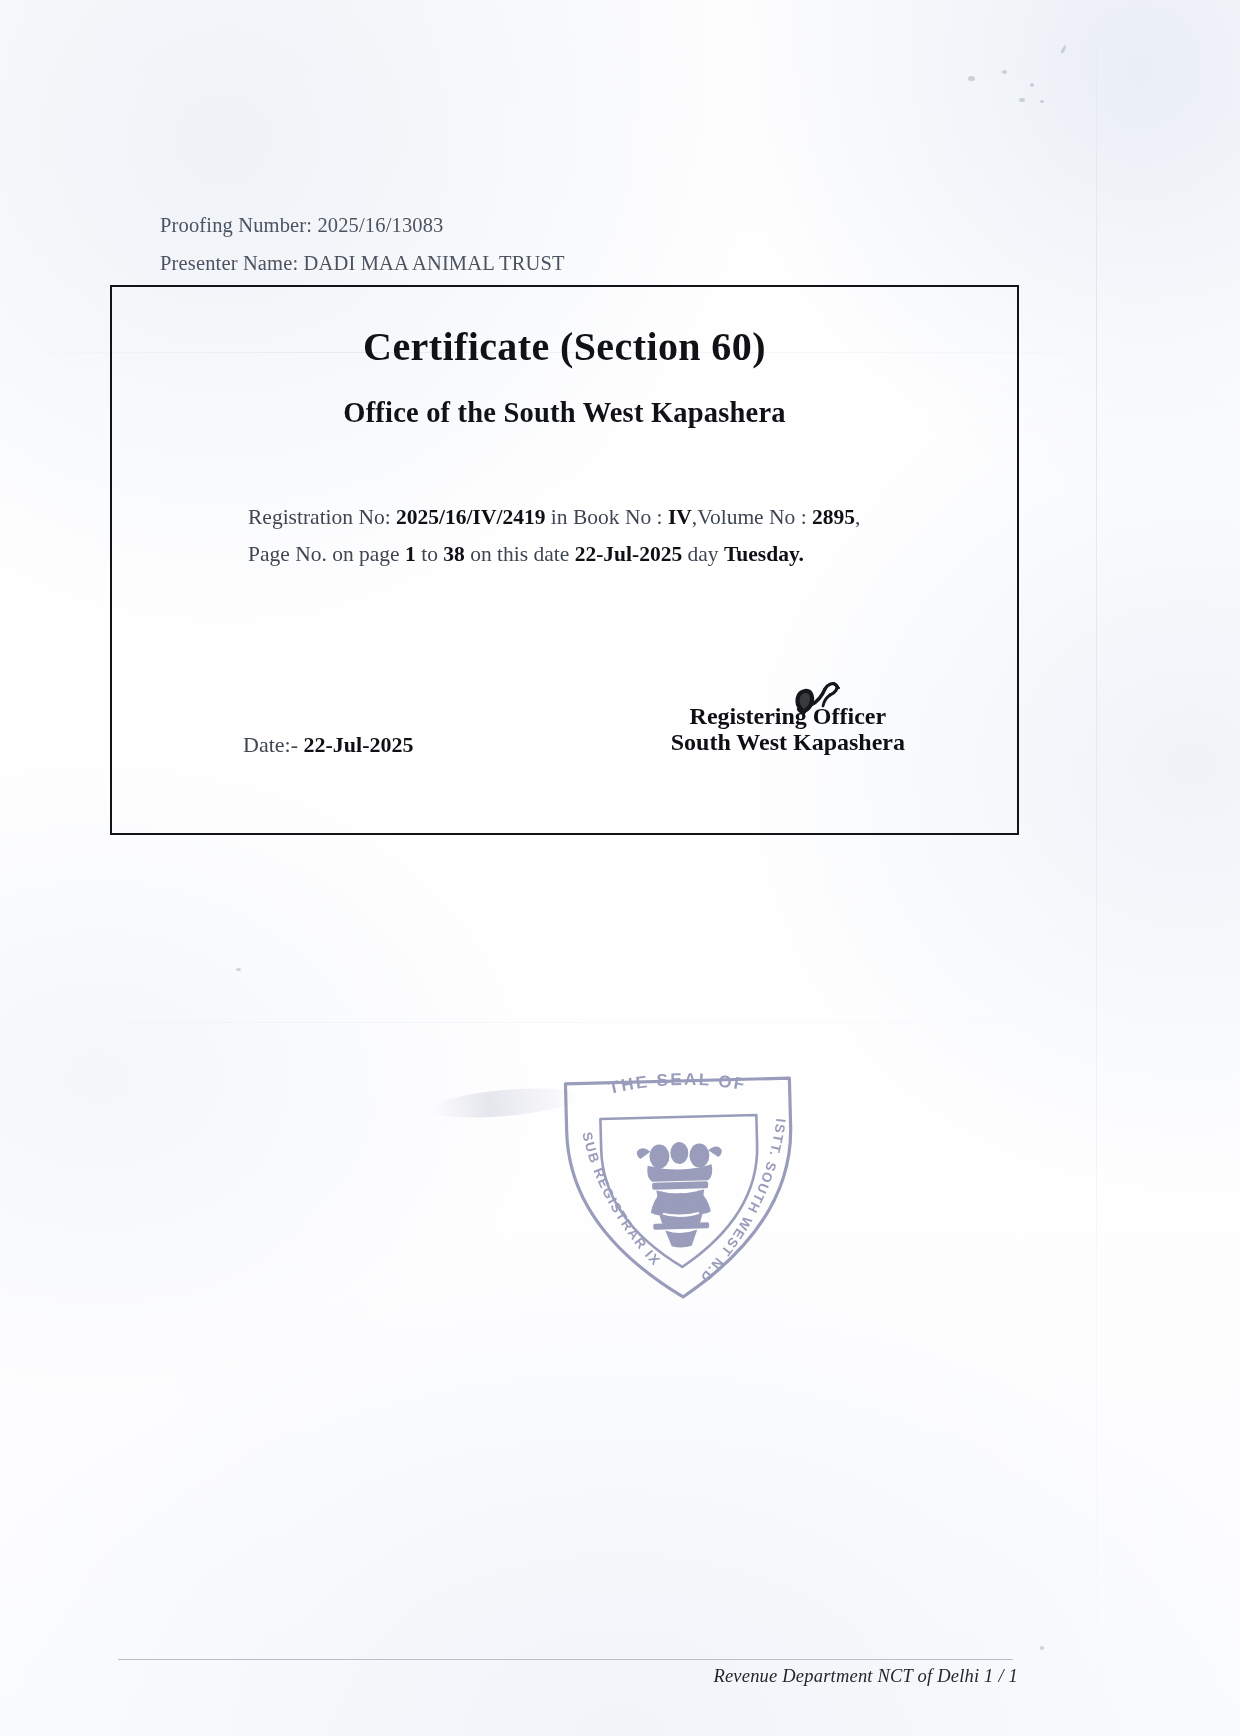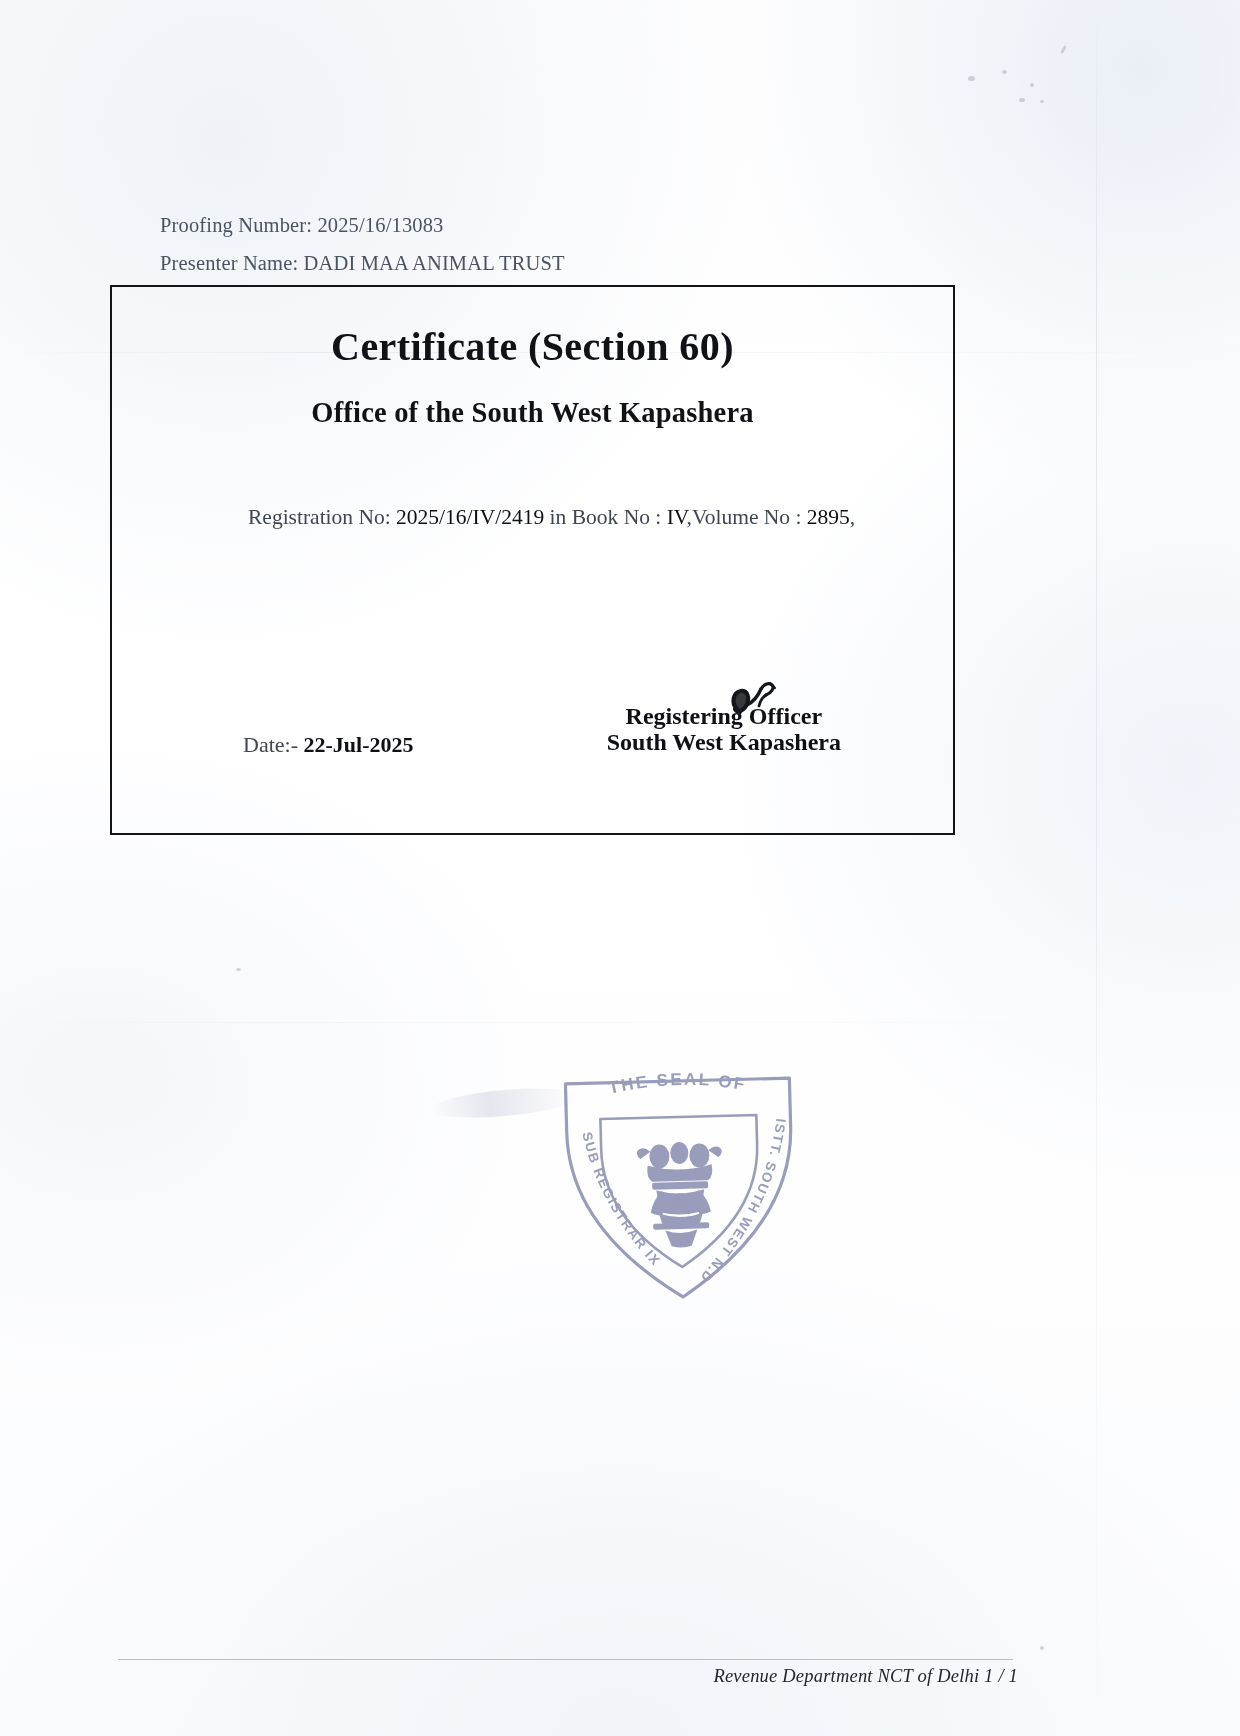--- a/index.html
+++ b/index.html
@@ -57,21 +57,21 @@
     letter-spacing: .15px;
     white-space: nowrap;
   }
   .meta div { margin: 12px; }
 
   
   .cert-box {
     position: absolute;
     left: 110px;
     top: 285px;
-    width: 845px;
+    width: 909px;
     height: 550px;
     border: 2.5px solid #121418;
     box-sizing: border-box;
     background: transparent;
   }
 
   .title {
     position: absolute;
     left: 0;
     right: 0;
@@ -98,21 +98,21 @@
     position: absolute;
     left: 136px;
     top: 212px;
     right: 40px;
     font-size: 21.5px;
     line-height: 37px;
     color: #3f4652;
   }
   .details b {
     color: #0e1014;
-    font-weight: normal;
+    font-weight: bold;
   }
 
   .date-line {
     position: absolute;
     left: 131px;
     top: 445px;
     font-size: 22px;
     color: #3f4652;
     white-space: nowrap;
   }
@@ -212,20 +212,30 @@
 
     <div class="subtitle">Office of the South West Kapashera</div>
 
     <div class="details">
       <div>
         <span>Registration No:</span>
         <b>2025/16/IV/2419</b>
         <span>in Book No :</span>
         <b>IV</b><span>,Volume No :</span>
         <b>2895</b><span>,</span>
+      </div>
+      <div>
+        <span>Page No. on page</span>
+        <b>1</b>
+        <span>to</span>
+        <b>38</b>
+        <span>on this date</span>
+        <b>22-Jul-2025</b>
+        <span>day</span>
+        <b>Tuesday.</b>
       </div>
     </div>
 
     <div class="date-line">
       <span>Date:-</span>
       <b>22-Jul-2025</b>
     </div>
 
     <svg class="signature" viewBox="0 0 56 48">
       <g fill="none" stroke="#15171c" stroke-linecap="round" stroke-linejoin="round">

